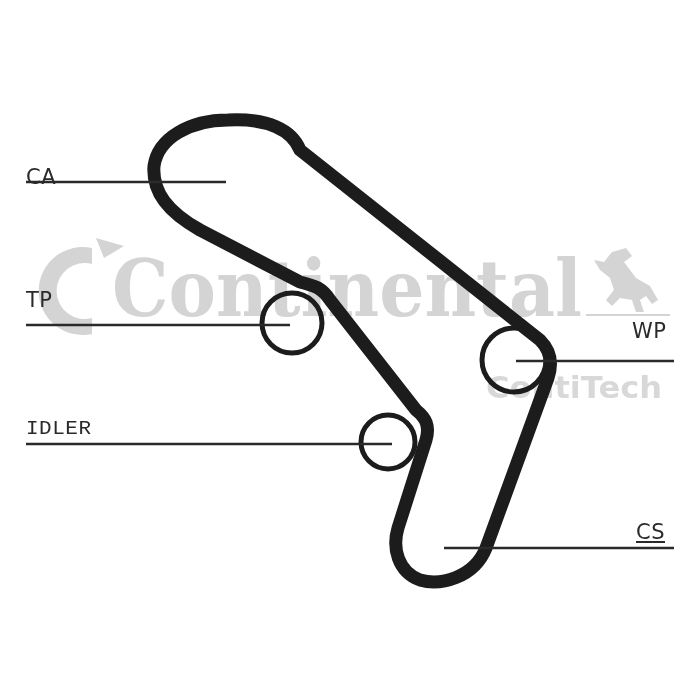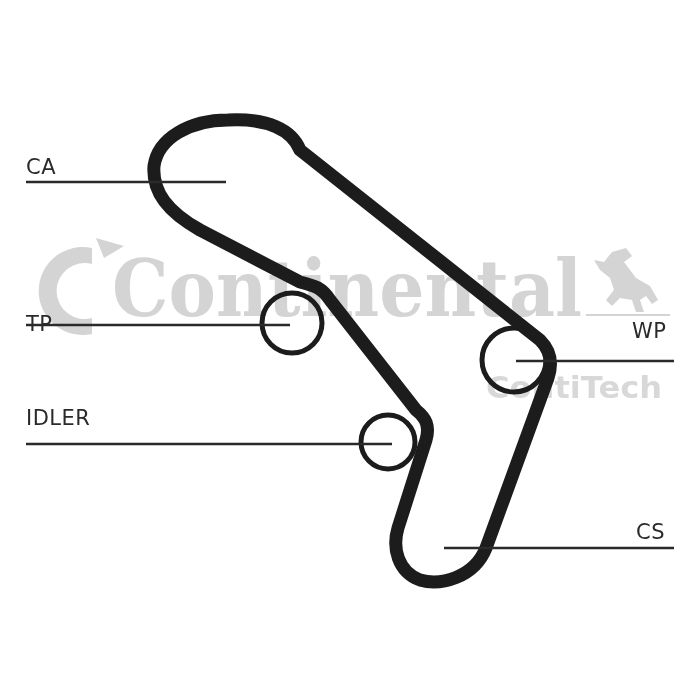--- a/index.html
+++ b/index.html
@@ -55,18 +55,18 @@
 
     <g stroke="#2a2a2a" stroke-width="2.5">
       <line x1="26" y1="182" x2="226" y2="182"></line>
       <line x1="26" y1="325" x2="290" y2="325"></line>
       <line x1="26" y1="444" x2="392" y2="444"></line>
       <line x1="516" y1="361" x2="674" y2="361"></line>
       <line x1="444" y1="548" x2="674" y2="548"></line>
     </g>
   </svg>
 
-  <div class="label" style="left:26px; top:157px;">CA</div>
-  <div class="label" style="left:26px; top:314px;">TP</div>
-  <div class="label" style="left:26px; top:408px;">IDLER</div>
+  <div class="label" style="left:26px; top:167px;">CA</div>
+  <div class="label" style="left:26px; top:290px;">TP</div>
+  <div class="label" style="left:26px; top:418px;font-family:Liberation Mono, monospace;">IDLER</div>
   <div class="label" style="left:632px; top:321px;">WP</div>
-  <div class="label" style="left:636px; top:522px;">CS</div>
+  <div class="label" style="left:636px; top:522px;text-decoration:underline;">CS</div>
 </div>
 
 </body></html>

